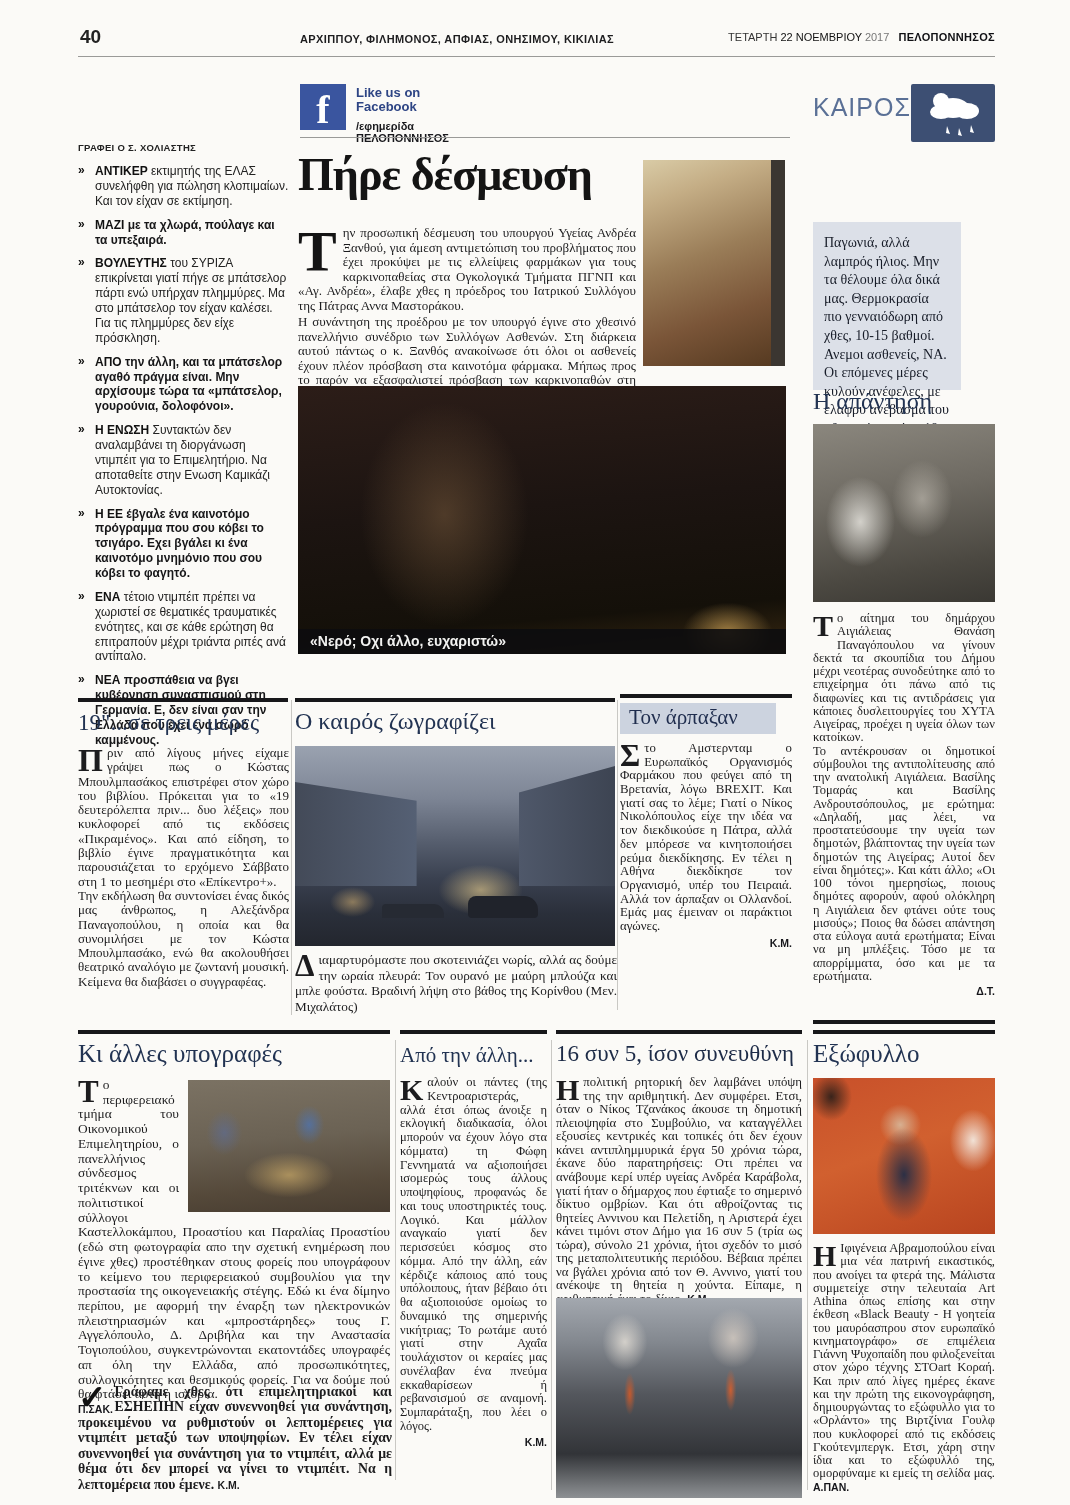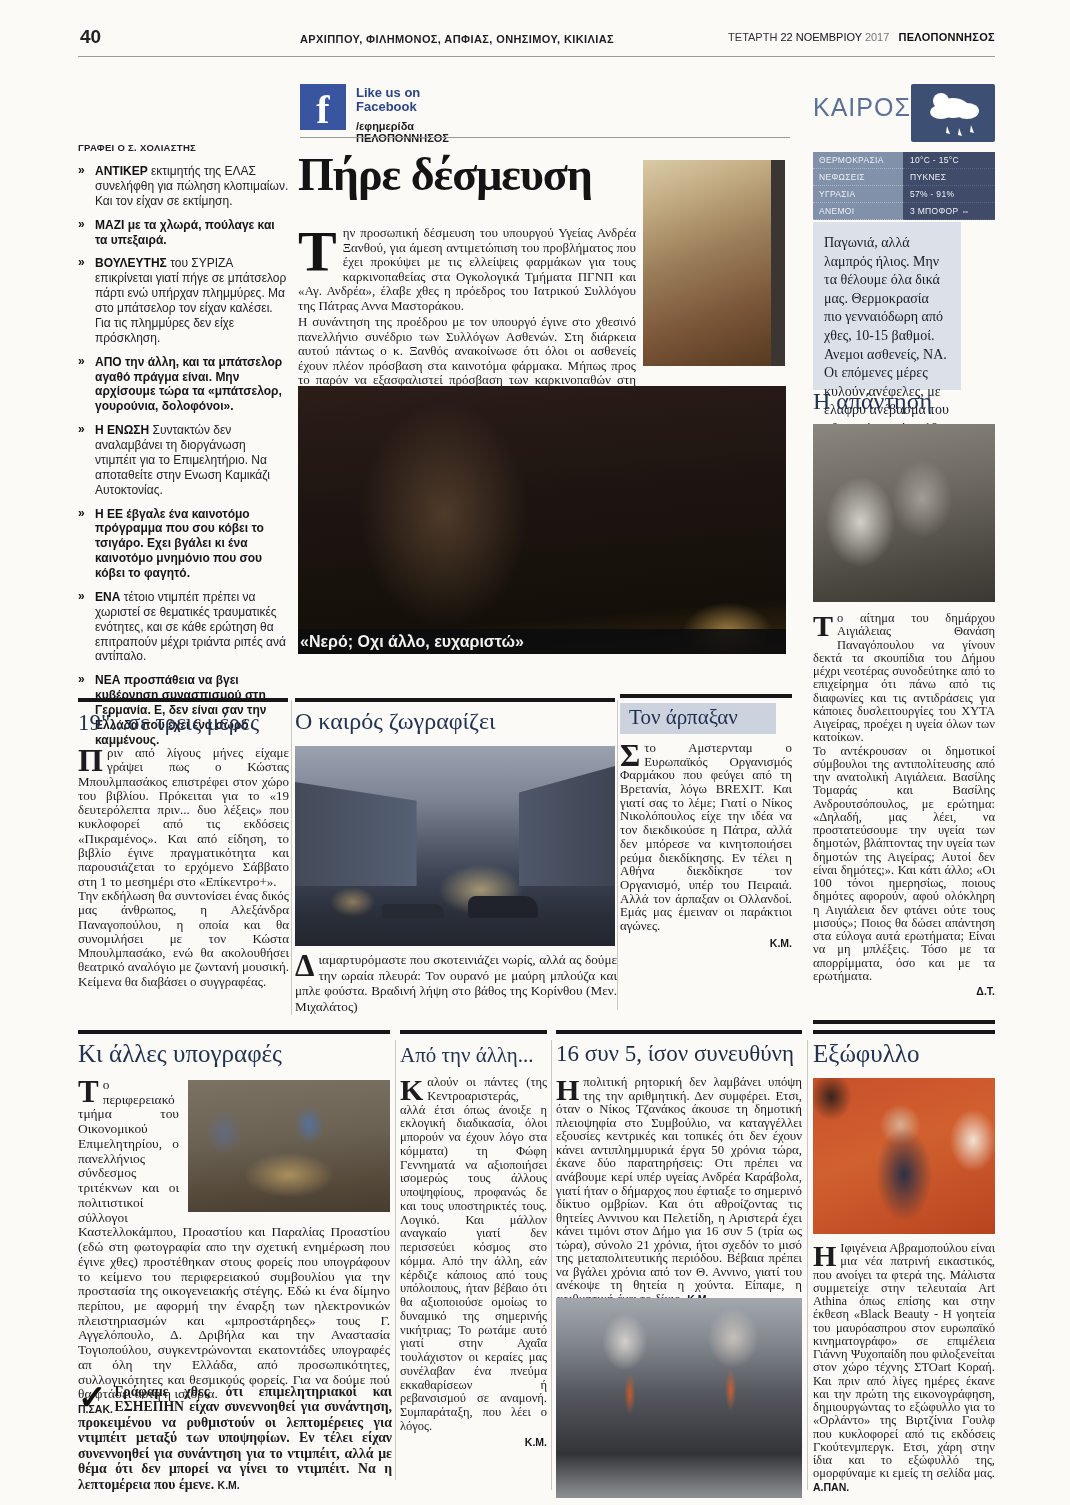--- a/index.html
+++ b/index.html
@@ -65,21 +65,21 @@
   #lead-photo .bar{position:absolute;right:0;top:0;width:14px;height:100%;background:#3b3631;}
 
   
   #main-photo{left:298px;top:386px;width:488px;height:268px;
       background:
         radial-gradient(ellipse 120px 160px at 30% 48%,rgba(120,90,60,.55),transparent 70%),
         radial-gradient(ellipse 60px 40px at 88% 92%,rgba(190,150,80,.8),transparent 75%),
         linear-gradient(175deg,#2c1d18 0%,#1c1411 45%,#141009 82%,#3a2a12 100%);}
   #main-caption{position:absolute;left:0;bottom:0;width:100%;height:25px;line-height:25px;
       background:rgba(12,12,14,.9);color:#f2f2f0;font-family:"Liberation Sans",sans-serif;
-      font-size:16px;font-weight:700;padding-left:2px;box-sizing:border-box;}
+      font-size:14px;font-weight:700;padding-left:12px;box-sizing:border-box;}
 
   
   .sec-head{font-family:"Liberation Serif",serif;color:#223352;}
   #apantisi-head{left:813px;top:388px;font-size:24px;}
   #apantisi-photo{left:813px;top:424px;width:182px;height:178px;
       background:
         radial-gradient(ellipse 46px 60px at 26% 55%,rgba(230,228,222,.85),transparent 75%),
         radial-gradient(ellipse 40px 52px at 60% 42%,rgba(200,195,185,.6),transparent 75%),
         linear-gradient(170deg,#8b877e 0%,#6e6a62 40%,#4b4841 78%,#3a3833 100%);}
   #apantisi-body{left:813px;top:612px;width:182px;font-size:12.5px;line-height:1.06;text-align:justify;}
@@ -204,38 +204,20 @@
         <ellipse cx="30" cy="28" rx="11" ry="7"></ellipse>
       </g>
       <g fill="#ffffff">
         <path d="M36 42 l3 8 -4 -1 z"></path>
         <path d="M48 44 l3 8 -4 -1 z"></path>
         <path d="M60 41 l3 8 -4 -1 z"></path>
       </g>
     </svg>
   </div>
 
-  <div class="abs" id="wtable">
-    <div class="wrow">
-        <div class="wl">ΘΕΡΜΟΚΡΑΣΙΑ</div>
-        <div class="wv">10°C - 15°C</div>
-      </div>
-    <div class="wrow">
-        <div class="wl">ΝΕΦΩΣΕΙΣ</div>
-        <div class="wv">ΠΥΚΝΕΣ</div>
-      </div>
-    <div class="wrow">
-        <div class="wl">ΥΓΡΑΣΙΑ</div>
-        <div class="wv">57% - 91%</div>
-      </div>
-    <div class="wrow">
-        <div class="wl">ΑΝΕΜΟΙ</div>
-        <div class="wv">3 ΜΠΟΦΟΡ ⇔</div>
-      </div>
-  </div>
   <div class="abs" id="wtext">Παγωνιά, αλλά λαμπρός ήλιος. Μην τα θέλουμε όλα δικά μας. Θερμοκρασία πιο γενναιόδωρη από χθες, 10-15 βαθμοί. Ανεμοι ασθενείς, ΝΑ. Οι επόμενες μέρες κυλούν ανέφελες, με ελαφρύ ανέβασμα του υδραργύρου, έως 18 βαθμούς.</div>
 
   <h1 class="abs sec-head" id="lead-title" style="margin:0;color:#141414;font-weight:700;">Πήρε δέσμευση</h1>
   <div class="abs" id="lead-body">
     <span class="dc">Τ</span>
     <p><span>ην προσωπική δέσμευση του υπουργού Υγείας Ανδρέα Ξανθού, για άμεση αντιμετώπιση του προβλήματος που έχει προκύψει με τις ελλείψεις φαρμάκων για τους καρκινοπαθείας στα Ογκολογικά Τμήματα ΠΓΝΠ και «Αγ. Ανδρέα», έλαβε χθες η πρόεδρος του Ιατρικού Συλλόγου της Πάτρας Αννα Μαστοράκου.</span></p>
     <p><span>Η συνάντηση της προέδρου με τον υπουργό έγινε στο χθεσινό πανελλήνιο συνέδριο των Συλλόγων Ασθενών. Στη διάρκεια αυτού πάντως ο κ. Ξανθός ανακοίνωσε ότι όλοι οι ασθενείς έχουν πλέον πρόσβαση στα καινοτόμα φάρμακα. Μήπως προς το παρόν να εξασφαλιστεί πρόσβαση των καρκινοπαθών στη θεραπεία τους;</span> <span class="sig">Μ.Ρ.</span></p>
   </div>
   <div class="abs" id="lead-photo">
       <div class="bar"></div>

